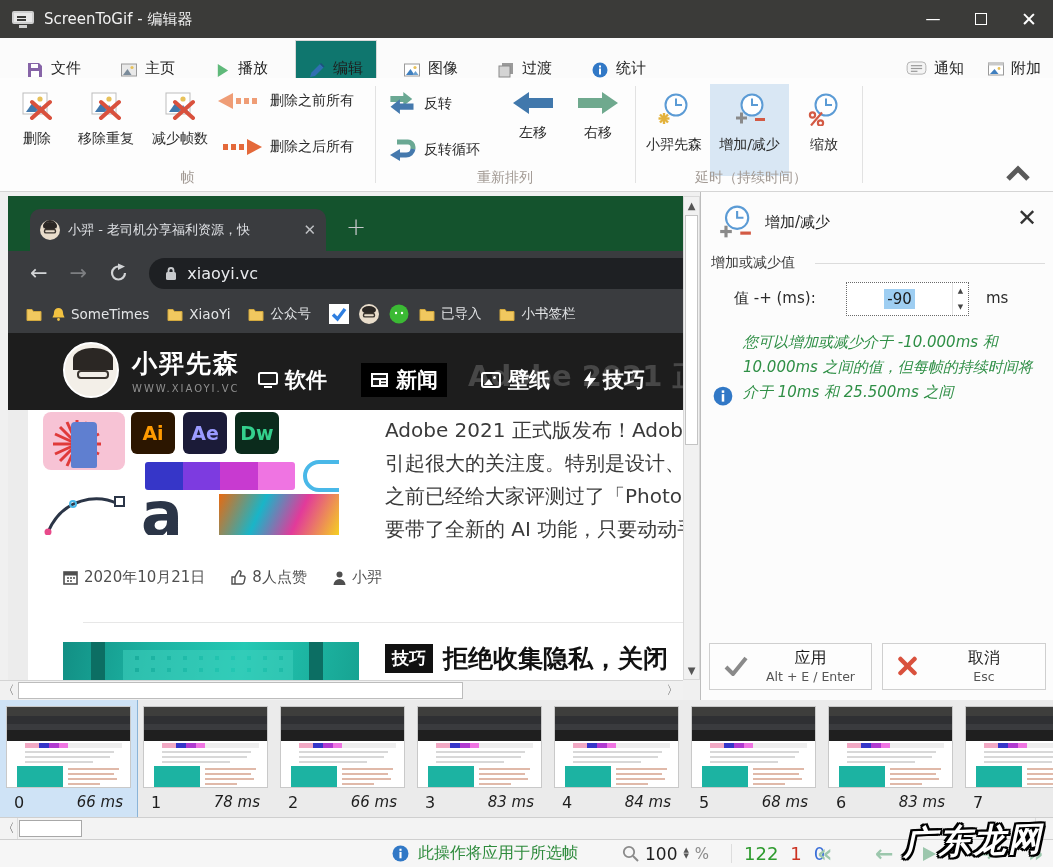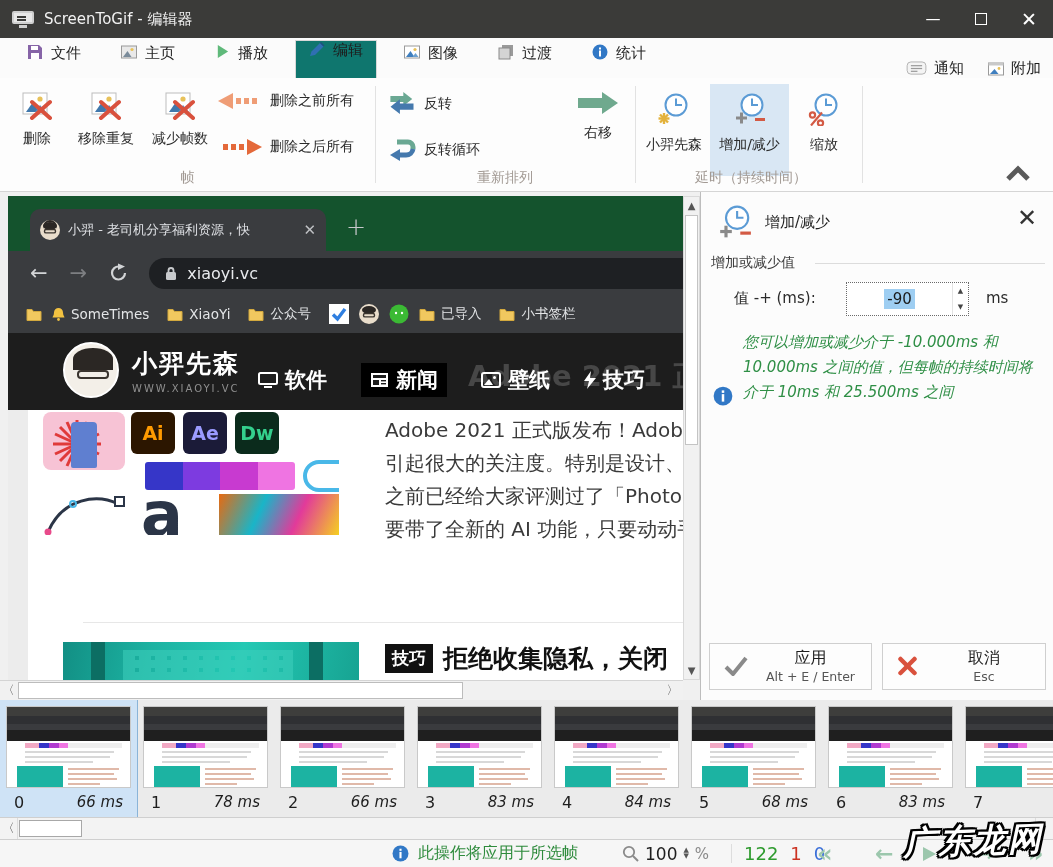--- a/index.html
+++ b/index.html
@@ -14,21 +14,21 @@
   .tb-logo .scr:after { content:""; position:absolute; left:3px; top:3px; width:9px; height:2px; background:#3b3b39; box-shadow:0 3px 0 #3b3b39; }
   .tb-logo .base { position:absolute; bottom:0; left:7px; width:8px; height:3px; background:#cfcfcf; }
   .tb-title { font-size:15px; color:#f2f2f2; }
   .tb-controls { margin-left:auto; display:flex; height:38px; }
   .wc { width:48px; height:38px; display:flex; align-items:center; justify-content:center; color:#fff; font-size:15px; }
   .wc-max i { display:block; width:12px; height:12px; border:1.5px solid #fff; }
   .wc-close { font-size:19px; }
 
   
   .tabrow { position:absolute; top:38px; left:0; right:0; height:40px; background:#fbfbfb; display:flex; align-items:flex-end; }
-  .tab { display:flex; align-items:flex-start; gap:8px; height:34px; padding:0 13px; margin-left:14px; font-size:15px; color:#1e1e1e; }
+  .tab { display:flex; align-items:flex-end; gap:8px; height:34px; padding:0 13px; margin-left:14px; font-size:15px; color:#1e1e1e; }
   .tab.active { background:#0f766e; border:1px solid #d8d8d8; border-bottom:none; height:38px; }
   .tab-right { margin-left:auto; display:flex; align-items:center; }
   .tab-r { display:flex; align-items:center; gap:7px; font-size:15px; color:#1e1e1e; padding:0 12px; }
 
   
   .ribbon { position:absolute; top:78px; left:0; right:0; height:114px; background:#fdfdfd; border-bottom:1px solid #d5d5d5; }
   .rb-div { position:absolute; top:8px; bottom:8px; width:1px; background:#e2e2e2; }
   .grp-label { position:absolute; bottom:4px; font-size:14px; color:#a29a94; text-align:center; }
   .bigbtn { position:absolute; top:6px; height:92px; display:flex; flex-direction:column; align-items:center; justify-content:flex-start; padding-top:8px; gap:10px; }
   .bigbtn .lbl { font-size:14px; color:#2b2b2b; white-space:nowrap; }
@@ -336,20 +336,26 @@
       <span>反转</span>
     </div>
     <div class="rowbtn" style="left:388px;top:60px;">
       <svg width="28" height="23" viewBox="0 0 28 23">
           <path d="M9 4 H20 A5 5 0 0 1 25 9 V11" fill="none" stroke="#6aa893" stroke-width="5"></path>
           <path d="M25 11 A7 7 0 0 1 18 17 H11" fill="none" stroke="#4579ad" stroke-width="5"></path>
           <polygon points="12,11 12,23 2,17" fill="#4579ad"></polygon>
         </svg>
       <span>反转循环</span>
     </div>
+    <div class="bigbtn" style="left:505px;width:56px;">
+      <svg width="40" height="22" viewBox="0 0 40 22">
+          <polygon points="0,11 16,0 16,6 40,6 40,16 16,16 16,22" fill="#4178ac"></polygon>
+        </svg>
+      <span class="lbl">左移</span>
+    </div>
     <div class="bigbtn" style="left:570px;width:56px;">
       <svg width="40" height="22" viewBox="0 0 40 22">
           <polygon points="40,11 24,0 24,6 0,6 0,16 24,16 24,22" fill="#6fa98e"></polygon>
         </svg>
       <span class="lbl">右移</span>
     </div>
     <div class="grp-label" style="left:380px;width:250px;font-family:Liberation Mono, monospace;">重新排列</div>
     <div class="rb-div" style="left:635px;"></div>
 
     <div class="bigbtn" style="left:640px;width:68px;">
@@ -558,20 +564,43 @@
             </svg>
           <div class="big-a">a</div>
           <div class="liquid"></div>
         </div>
         <div class="a-lines">
           <div>Adobe 2021 正式版发布！Adobe</div>
           <div>引起很大的关注度。特别是设计、后</div>
           <div>之前已经给大家评测过了「PhotoS</div>
           <div>要带了全新的 AI 功能，只要动动手</div>
         </div>
+        <div class="a-meta">
+          <div class="meta-item">
+            <svg width="15" height="15" viewBox="0 0 15 15">
+                <rect x="1" y="2" width="13" height="12" fill="none" stroke="#4f4f4f" stroke-width="1.6"></rect>
+                <rect x="1" y="2" width="13" height="3.5" fill="#4f4f4f"></rect>
+                <path d="M4 8 h2 M7 8 h2 M10 8 h2 M4 11 h2 M7 11 h2" stroke="#4f4f4f" stroke-width="1.4"></path>
+              </svg>
+            <span>2020年10月21日</span>
+          </div>
+          <div class="meta-item">
+            <svg width="15" height="15" viewBox="0 0 15 15">
+                <path d="M1 7 h3 v7 H1z M4 14 h7 a2 2 0 0 0 2-1.6 l1-4.4 a1.6 1.6 0 0 0 -1.6-2 H9 L10 2.5 A1.5 1.5 0 0 0 7.2 1.6 L4 7z" fill="none" stroke="#4f4f4f" stroke-width="1.4"></path>
+              </svg>
+            <span>8人点赞</span>
+          </div>
+          <div class="meta-item">
+            <svg width="13" height="14" viewBox="0 0 13 14">
+                <circle cx="6.5" cy="3.5" r="3" fill="#4f4f4f"></circle>
+                <path d="M0.5 14 a6 6 0 0 1 12 0z" fill="#4f4f4f"></path>
+              </svg>
+            <span>小羿</span>
+          </div>
+        </div>
         <div class="card-div"></div>
         <div class="teal-img">
             <i class="bar" style="left:28px;"></i>
             <i class="kb"></i>
             <i class="bar" style="left:246px;"></i>
           </div>
         <div class="c2-head">
           <span class="c2-badge">技巧</span>
           <span class="c2-title">拒绝收集隐私，关闭</span>
         </div>

